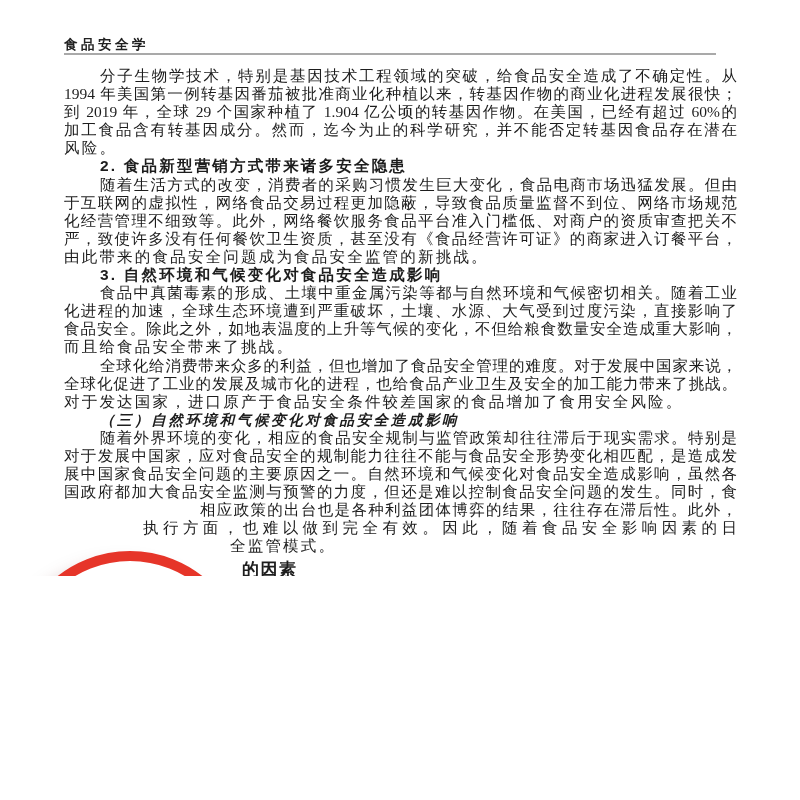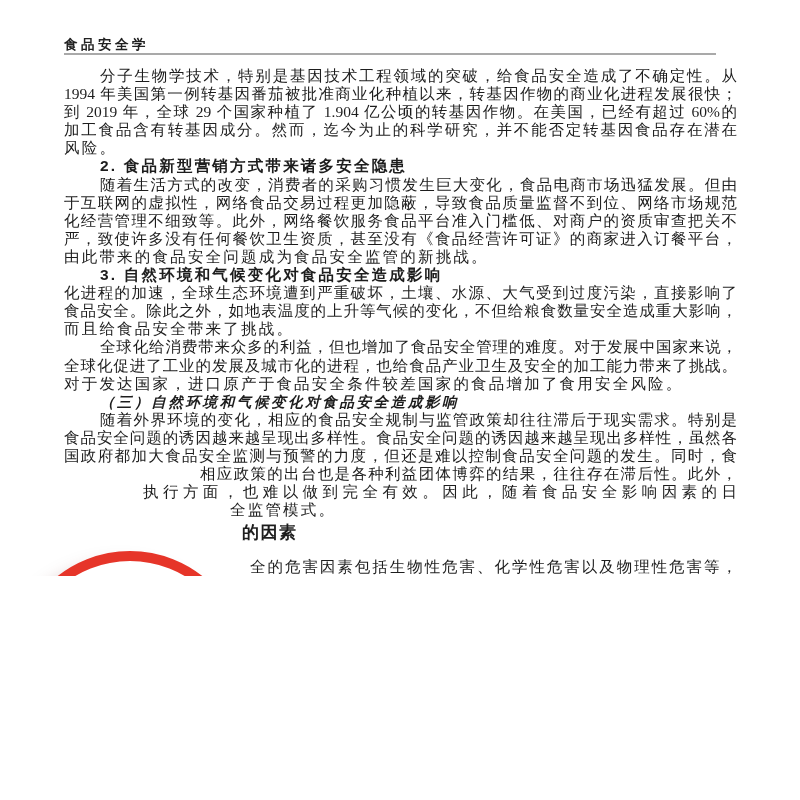--- a/index.html
+++ b/index.html
@@ -87,29 +87,31 @@
       <div class="ln ln-full">到 2019 年，全球 29 个国家种植了 1.904 亿公顷的转基因作物。在美国，已经有超过 60%的</div>
       <div class="ln ln-full">加工食品含有转基因成分。然而，迄今为止的科学研究，并不能否定转基因食品存在潜在</div>
       <div class="ln ln-plain">风险。</div>
       <div class="ln ln-hnum">2. 食品新型营销方式带来诸多安全隐患</div>
       <div class="ln ln-indent">随着生活方式的改变，消费者的采购习惯发生巨大变化，食品电商市场迅猛发展。但由</div>
       <div class="ln ln-full">于互联网的虚拟性，网络食品交易过程更加隐蔽，导致食品质量监督不到位、网络市场规范</div>
       <div class="ln ln-full">化经营管理不细致等。此外，网络餐饮服务食品平台准入门槛低、对商户的资质审查把关不</div>
       <div class="ln ln-full">严，致使许多没有任何餐饮卫生资质，甚至没有《食品经营许可证》的商家进入订餐平台，</div>
       <div class="ln ln-plain">由此带来的食品安全问题成为食品安全监管的新挑战。</div>
       <div class="ln ln-hnum">3. 自然环境和气候变化对食品安全造成影响</div>
+      <div class="ln ln-indent">食品中真菌毒素的形成、土壤中重金属污染等都与自然环境和气候密切相关。随着工业</div>
       <div class="ln ln-full">化进程的加速，全球生态环境遭到严重破坏，土壤、水源、大气受到过度污染，直接影响了</div>
       <div class="ln ln-full">食品安全。除此之外，如地表温度的上升等气候的变化，不但给粮食数量安全造成重大影响，</div>
       <div class="ln ln-plain">而且给食品安全带来了挑战。</div>
       <div class="ln ln-indent">全球化给消费带来众多的利益，但也增加了食品安全管理的难度。对于发展中国家来说，</div>
       <div class="ln ln-full">全球化促进了工业的发展及城市化的进程，也给食品产业卫生及安全的加工能力带来了挑战。</div>
       <div class="ln ln-plain">对于发达国家，进口原产于食品安全条件较差国家的食品增加了食用安全风险。</div>
       <div class="ln ln-hkai">（三）自然环境和气候变化对食品安全造成影响</div>
       <div class="ln ln-indent">随着外界环境的变化，相应的食品安全规制与监管政策却往往滞后于现实需求。特别是</div>
-      <div class="ln ln-full">食品安全问题的诱因越来越呈现出多样性。食品安全问题的诱因越来越呈现出多样性，虽然各</div>
+      <div class="ln ln-full">对于发展中国家，应对食品安全的规制能力往往不能与食品安全形势变化相匹配，是造成发</div>
+      <div class="ln ln-full">展中国家食品安全问题的主要原因之一。自然环境和气候变化对食品安全造成影响，虽然各</div>
       <div class="ln ln-full">国政府都加大食品安全监测与预警的力度，但还是难以控制食品安全问题的发生。同时，食</div>
       <div class="ln ln-frag28">相应政策的出台也是各种利益团体博弈的结果，往往存在滞后性。此外，</div>
       <div class="ln ln-frag29">执行方面，也难以做到完全有效。因此，随着食品安全影响因素的日</div>
       <div class="ln ln-frag30">全监管模式。</div>
       <div class="ln ln-hfrag">的因素</div>
       <div class="ln ln-frag32">全的危害因素包括生物性危害、化学性危害以及物理性危害等，</div>
     </div>
 
   <div class="promo-banner"></div>
   <div class="facet facet1"></div>

